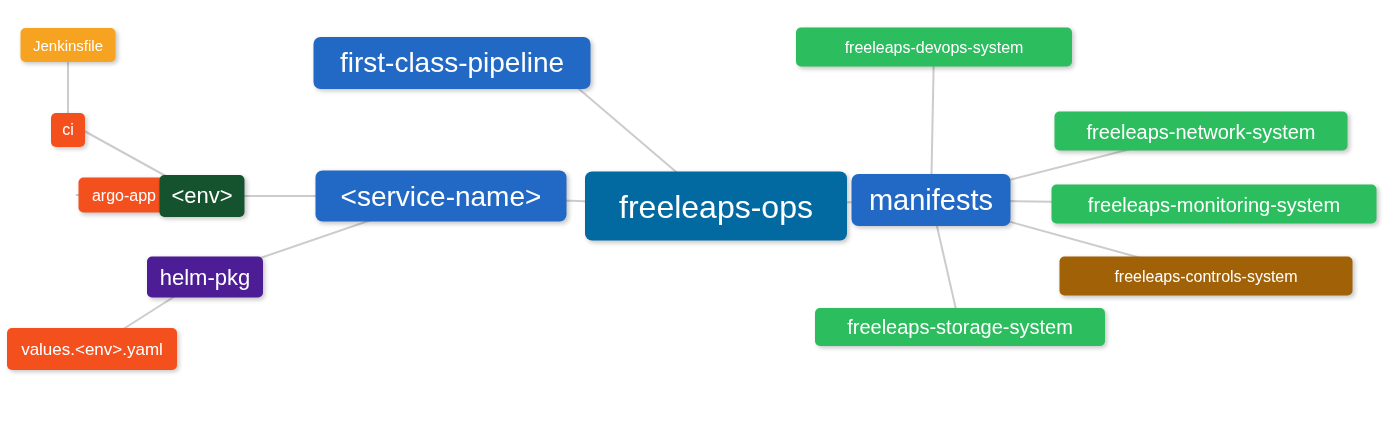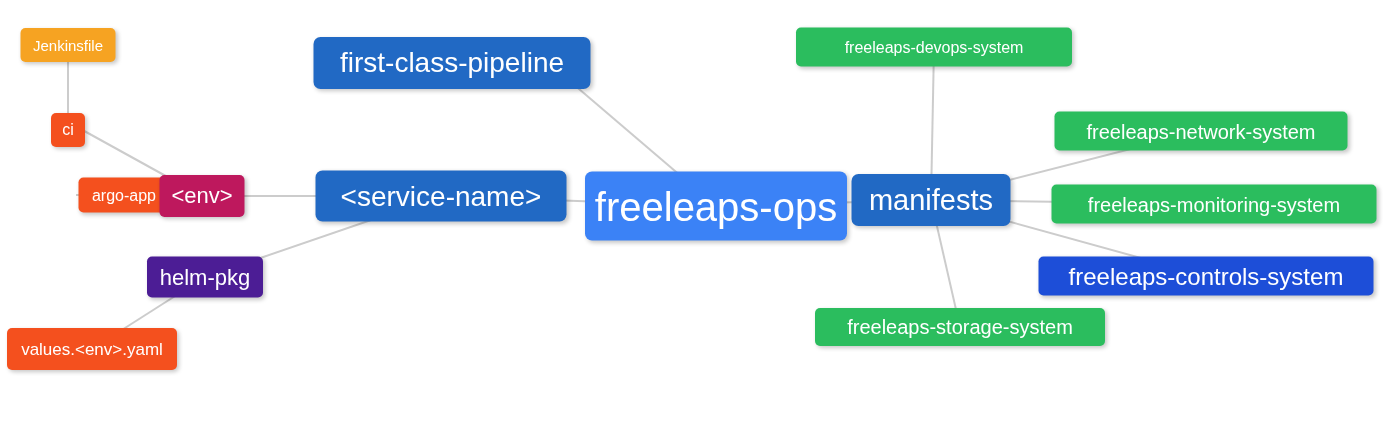--- a/index.html
+++ b/index.html
@@ -60,26 +60,26 @@
       <line x1="931" y1="200" x2="934" y2="47" stroke="#cccccc" stroke-width="2"></line>
       <line x1="931" y1="200" x2="1201" y2="131" stroke="#cccccc" stroke-width="2"></line>
       <line x1="931" y1="200" x2="1214" y2="204" stroke="#cccccc" stroke-width="2"></line>
       <line x1="931" y1="200" x2="1206" y2="276" stroke="#cccccc" stroke-width="2"></line>
       <line x1="931" y1="200" x2="960" y2="327" stroke="#cccccc" stroke-width="2"></line>
     </svg>
   <div id="node-layer">
       <div class="node" style="left: 68px; top: 45px; width: 95px; height: 34px; font-size: 15px; background: rgb(246, 163, 34); color: rgb(255, 255, 255); border-radius: 5px;">Jenkinsfile</div>
       <div class="node" style="left: 68px; top: 122px; width: 34px; height: 34px; font-size: 16px; background: rgb(244, 80, 30); color: rgb(255, 255, 255); border-radius: 5px; margin-top: 8px;">ci</div>
       <div class="node" style="left: 76px; top: 195px; width: 91px; height: 35px; font-size: 16px; background: rgb(244, 80, 30); color: rgb(255, 255, 255); border-radius: 5px; margin-left: 48px;">argo-app</div>
-      <div class="node" style="left: 202px; top: 196px; width: 85px; height: 42px; font-size: 22px; background: #be185d; color: rgb(255, 255, 255); border-radius: 5px;">&lt;env&gt;</div>
+      <div class="node" style="left: 202px; top: 196px; width: 85px; height: 42px; font-size: 22px; background: #14532d; color: rgb(255, 255, 255); border-radius: 5px;">&lt;env&gt;</div>
       <div class="node" style="left: 205px; top: 277px; width: 116px; height: 41px; font-size: 22px; background: #4c1d95; color: rgb(255, 255, 255); border-radius: 5px;">helm-pkg</div>
       <div class="node" style="left: 92px; top: 349px; width: 170px; height: 42px; font-size: 17px; background: rgb(244, 80, 30); color: rgb(255, 255, 255); border-radius: 5px;">values.&lt;env&gt;.yaml</div>
       <div class="node" style="left: 452px; top: 63px; width: 277px; height: 52px; font-size: 28px; background: rgb(33, 105, 196); color: rgb(255, 255, 255); border-radius: 7px;">first-class-pipeline</div>
       <div class="node" style="left: 441px; top: 196px; width: 251px; height: 51px; font-size: 28px; background: rgb(33, 105, 196); color: rgb(255, 255, 255); border-radius: 7px;">&lt;service-name&gt;</div>
-      <div class="node" style="left: 716px; top: 206px; width: 262px; height: 69px; font-size: 40px; background: #3b82f6; color: rgb(255, 255, 255); border-radius: 7px;">freeleaps-ops</div>
+      <div class="node" style="left: 716px; top: 206px; width: 262px; height: 69px; font-size: 32px; background: #0369a1; color: rgb(255, 255, 255); border-radius: 7px;">freeleaps-ops</div>
       <div class="node" style="left: 931px; top: 200px; width: 159px; height: 52px; font-size: 29px; background: rgb(33, 105, 196); color: rgb(255, 255, 255); border-radius: 7px;">manifests</div>
       <div class="node" style="left: 934px; top: 47px; width: 276px; height: 39px; font-size: 16px; background: rgb(43, 189, 94); color: rgb(255, 255, 255); border-radius: 5px;">freeleaps-devops-system</div>
       <div class="node" style="left: 1201px; top: 131px; width: 293px; height: 39px; font-size: 20px; background: rgb(43, 189, 94); color: rgb(255, 255, 255); border-radius: 5px;">freeleaps-network-system</div>
       <div class="node" style="left: 1214px; top: 204px; width: 325px; height: 39px; font-size: 20px; background: rgb(43, 189, 94); color: rgb(255, 255, 255); border-radius: 5px; text-align: center;">freeleaps-monitoring-system</div>
-      <div class="node" style="left: 1206px; top: 276px; width: 335px; height: 39px; font-size: 24px; background: #1d4ed8; color: rgb(255, 255, 255); border-radius: 5px;">freeleaps-controls-system</div>
+      <div class="node" style="left: 1206px; top: 276px; width: 293px; height: 39px; font-size: 16px; background: #a16207; color: rgb(255, 255, 255); border-radius: 5px;">freeleaps-controls-system</div>
       <div class="node" style="left: 960px; top: 327px; width: 290px; height: 38px; font-size: 20px; background: rgb(43, 189, 94); color: rgb(255, 255, 255); border-radius: 5px;">freeleaps-storage-system</div>
     </div>
 </div>
 
 </body></html>

